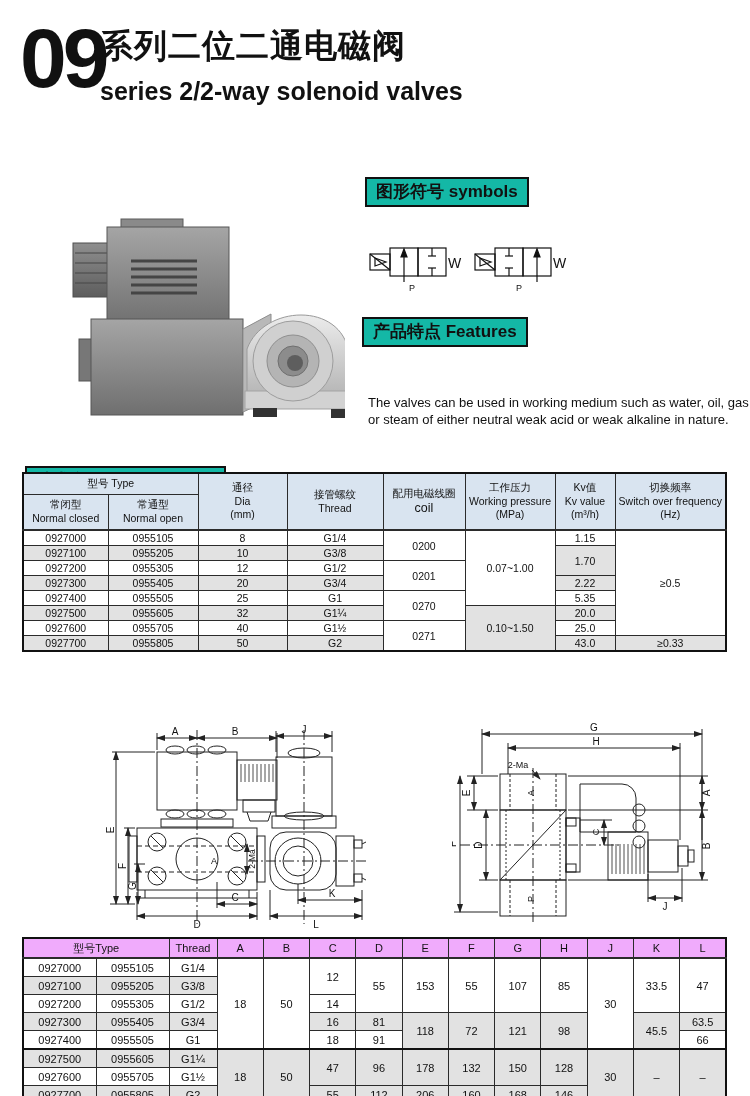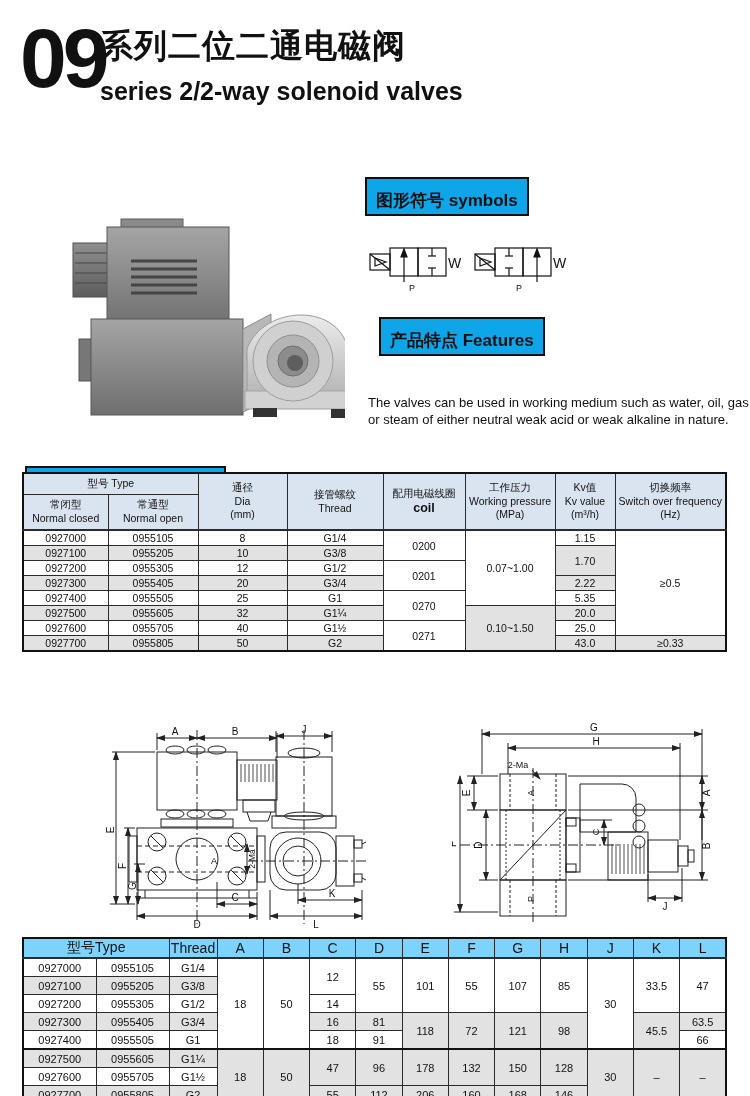--- a/index.html
+++ b/index.html
@@ -6,41 +6,41 @@
   .page { position:relative; width:750px; height:1096px; background:#fff; overflow:hidden;
           font-family:"Liberation Sans","DejaVu Sans",sans-serif; color:#111; }
   .abs { position:absolute; }
 
   
   .num { position:absolute; left:20px; top:16px; font-size:84px; font-weight:bold; line-height:1; letter-spacing:-4px; }
   .t-zh { position:absolute; left:100px; top:24px; font-size:33px; font-weight:bold; letter-spacing:1px; }
   .t-en { position:absolute; left:100px; top:61px; font-size:25px; font-weight:bold;margin-top:16px; }
 
   
-  .sec-head { position:absolute; background:#0ea5e9; border:2px solid #111; padding:10px 9px 2px;
+  .sec-head { position:absolute; background:#14b8a6; border:2px solid #111; padding:1px 9px 2px;
               font-size:17px; font-weight:bold; white-space:nowrap; }
 
   
   .feat-zh { position:absolute; left:368px; top:352px; width:378px; font-size:15px; line-height:21px; }
   .feat-en { position:absolute; left:368px; top:394px; width:392px; font-size:13px; line-height:17px; }
 
   
   table { border-collapse:collapse; table-layout:fixed; position:absolute; background:#fff; }
   th,td { border:1px solid #2b2b2b; text-align:center; vertical-align:middle; padding:0; overflow:hidden; }
   .spec { left:22px; top:472px; width:703px; font-size:10.5px; border:2px solid #111; }
   .spec thead th { background:#d9e4f0; font-weight:normal; font-size:10.5px; line-height:1.3; }
   .spec tbody td { height:14px; }
   .spec tbody tr:first-child td { border-top-width:2px; }
   .dim { left:22px; top:937px; width:705px; font-size:11px; border:2px solid #111; }
-  .dim thead th { background:#7dd3fc; font-weight:normal; height:18px; font-size:14px; }
+  .dim thead th { background:#f0abfc; font-weight:normal; height:18px; font-size:11px; }
   .dim tbody td { height:17px; }
   .dim tbody tr:first-child td { border-top-width:2px; }
   .dim tbody tr:nth-child(6) td { border-top:2px solid #111; }
   td.sh { background:#e2e2e2; }
-  .coil-en { font-weight:bold; font-size:12.5px; }
+  .coil-en { font-weight:normal; font-size:12.5px; }
 
   .ranges { position:absolute; left:357px; font-size:13.5px; line-height:19px; }
 
   svg text { fill:#111; stroke:none; font-family:"Liberation Sans","DejaVu Sans",sans-serif; }
 </style>
 </head>
 <body>
 
 <div class="page">
 
@@ -123,21 +123,21 @@
         <polygon points="169,9 166,17 172,17" fill="#111"></polygon>
         <line x1="169" y1="36" x2="169" y2="42"></line>
       </g>
     </g>
     <text x="80" y="28" font-size="14">W</text>
     <text x="44" y="51" font-size="9" text-anchor="middle">P</text>
     <text x="185" y="28" font-size="14">W</text>
     <text x="151" y="51" font-size="9" text-anchor="middle">P</text>
   </svg>
 
-  <div class="sec-head" style="left:379px;top:317px">产品特点 Features</div>
+  <div class="sec-head" style="left:362px;top:317px">产品特点 Features</div>
   <div class="feat-en">The valves can be used in working medium such as water, oil, gas or steam of either neutral weak acid or weak alkaline in nature.</div>
 
   <div class="sec-head" style="left:25px;top:466px">技术参数 Specification</div>
   <table class="spec">
     <colgroup>
       <col style="width:85px">
         <col style="width:90px">
         <col style="width:89px">
         <col style="width:96px">
       <col style="width:82px">
@@ -483,21 +483,21 @@
     </thead>
     <tbody>
         <tr>
           <td>0927000</td>
           <td>0955105</td>
           <td>G1/4</td>
           <td rowspan="5">18</td>
           <td rowspan="5">50</td>
           <td rowspan="2">12</td>
           <td rowspan="3">55</td>
-          <td rowspan="3">101</td>
+          <td rowspan="3">153</td>
           <td rowspan="3">55</td>
           <td rowspan="3">107</td>
           <td rowspan="3">85</td>
           <td rowspan="5">30</td>
           <td rowspan="3">33.5</td>
           <td rowspan="3">47</td>
         </tr>
         <tr>
           <td class="sh">0927100</td>
           <td class="sh">0955205</td>

